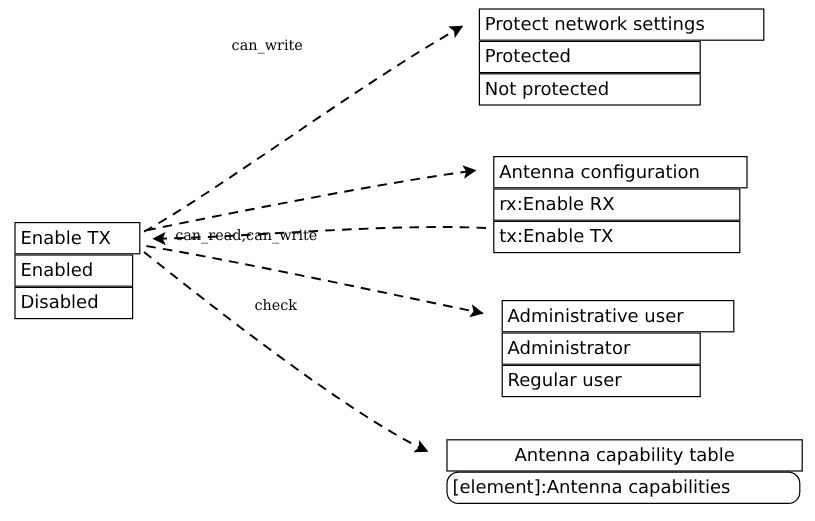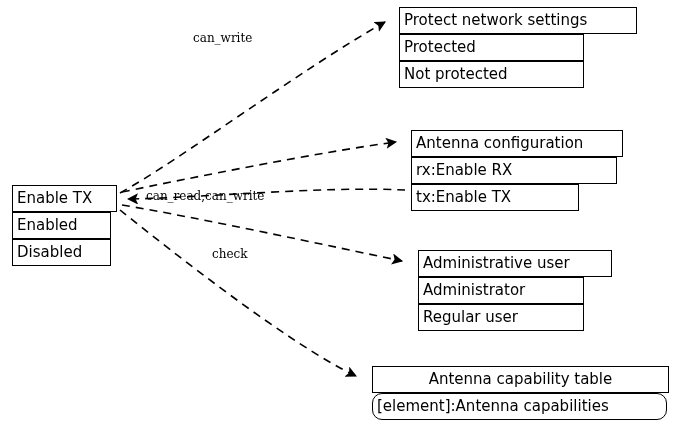--- a/index.html
+++ b/index.html
@@ -99,21 +99,21 @@
 
   <div class="node">
     <div class="rowcell left" style="left:399px; top:7px;  width:238px; height:27px;">Protect network settings</div>
     <div class="rowcell left" style="left:399px; top:34px; width:185px; height:27px;">Protected</div>
     <div class="rowcell left" style="left:399px; top:61px; width:185px; height:27px;">Not protected</div>
   </div>
 
   <div class="node">
     <div class="rowcell left" style="left:411px; top:130px; width:212px; height:27px;">Antenna configuration</div>
     <div class="rowcell left" style="left:411px; top:157px; width:206px; height:27px;">rx:Enable RX</div>
-    <div class="rowcell left" style="left:411px; top:184px; width:168px; height:27px;">tx:Enable TX</div>
+    <div class="rowcell left" style="left:411px; top:184px; width:206px; height:27px;">tx:Enable TX</div>
   </div>
 
   <div class="node">
     <div class="rowcell left" style="left:418px; top:250px; width:194px; height:27px;">Administrative user</div>
     <div class="rowcell left" style="left:418px; top:277px; width:166px; height:27px;">Administrator</div>
     <div class="rowcell left" style="left:418px; top:304px; width:166px; height:27px;">Regular user</div>
   </div>
 
   <div class="node">
     <div class="rowcell center" style="left:372px; top:366px; width:297px; height:27px;">Antenna capability table</div>

